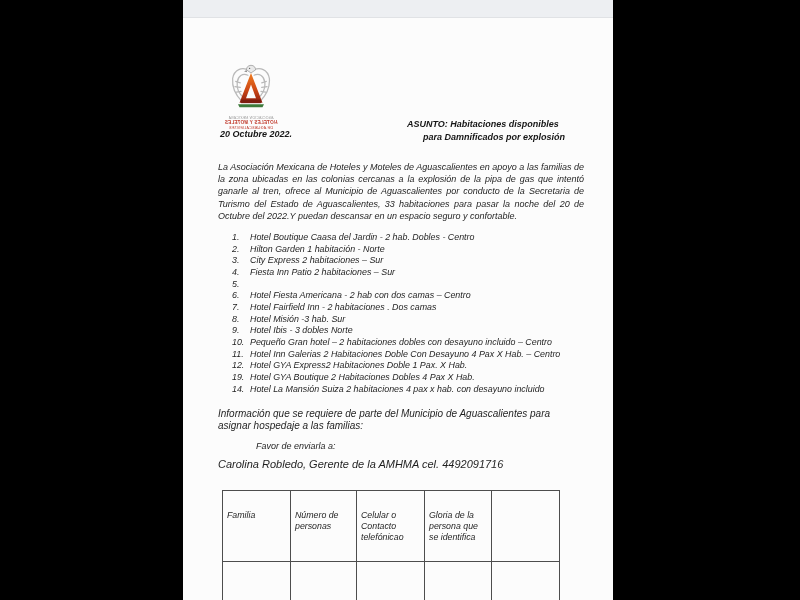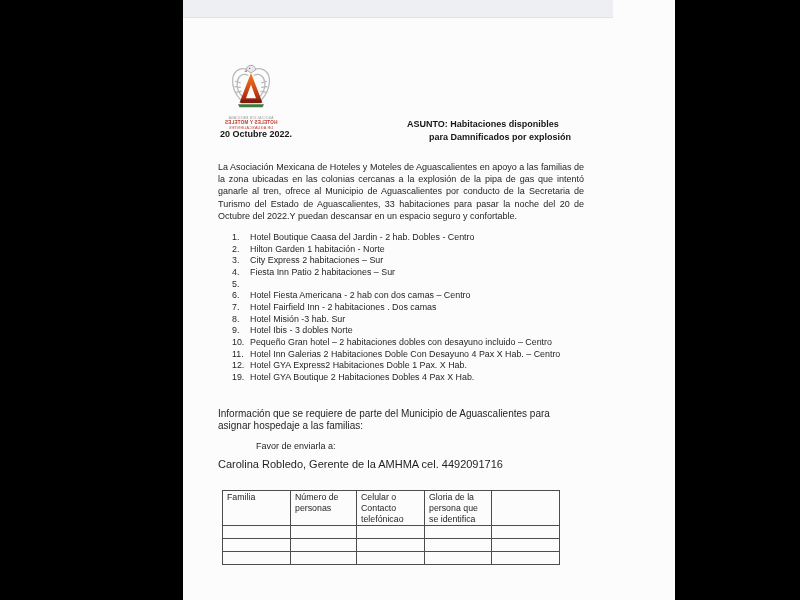--- a/index.html
+++ b/index.html
@@ -6,41 +6,41 @@
   body{
     width:800px;height:600px;background:#000;
     font-family:"Liberation Sans", sans-serif;
     -webkit-font-smoothing:antialiased;
   }
   .stage{position:relative;width:800px;height:600px;overflow:hidden;background:#000;}
   .letterbox{position:absolute;top:0;height:600px;background:#000;}
   .letterbox.left{left:0;width:183px;}
   .letterbox.right{left:613px;width:187px;}
   .page{
-    position:absolute;left:183px;top:0;width:492px;height:600px;
-    background:#fcfcfc;color:#1f1f1f;
+    position:absolute;left:183px;top:0;width:430px;height:600px;
+    background:#fcfcfc;color:#1f1f1f;font-style:italic;
   }
   .top-strip{
     position:absolute;left:0;top:0;width:430px;height:17px;
     background:#edeff2;border-bottom:1px solid rgba(0,0,0,0.05);
   }
   
   .logo{position:absolute;left:38px;top:63px;width:60px;text-align:center;}
   .logo svg{display:block;margin:0 auto;}
   .logo-lines{margin-top:1px;}
   .logo-line{display:block;transform:scaleX(-1);white-space:nowrap;line-height:1.25;}
   .logo-line.l1{font-size:3.5px;color:#9a9a9a;letter-spacing:.2px;}
   .logo-line.l2{font-size:4.6px;color:#c0392b;font-weight:bold;letter-spacing:.2px;}
   .logo-line.l3{font-size:3.8px;color:#c0392b;letter-spacing:.2px;}
   
   .subject{
     position:absolute;left:224px;top:118px;width:200px;
     font-weight:bold;font-size:9px;line-height:12.5px;color:#161616;
   }
-  .subject .line2{margin-left:22px;}
+  .subject .line2{margin-left:16px;}
   .date-line{
     position:absolute;left:37px;top:129px;
     font-weight:bold;font-size:9px;color:#161616;
   }
   
   .intro{
     position:absolute;left:35px;top:161px;width:366px;
     font-size:9px;line-height:12.2px;text-align:justify;
   }
   .hotel-list{position:absolute;left:49px;top:232px;width:350px;}
@@ -52,21 +52,21 @@
   }
   .send-to{position:absolute;left:35px;top:441px;font-size:9px;margin-left:38px;}
   .contact{position:absolute;left:35px;top:458px;font-size:11px;}
   
   .fam-table{
     position:absolute;left:39px;top:490px;
     border-collapse:collapse;table-layout:fixed;width:337px;
     font-size:8.8px;line-height:10.8px;color:#1f1f1f;
   }
   .fam-table th,.fam-table td{
-    border:1px solid #4d4d4d;padding:1px 4px;
+    border:1px solid #4d4d4d;padding:19px 4px;
     text-align:left;vertical-align:top;font-weight:normal;margin-left:44px;
   }
   .fam-table th{height:30px;}
   .fam-table td{height:10px;}
 </style>
 </head>
 <body>
 
 <div class="stage">
   <div class="letterbox left"></div>
@@ -167,20 +167,24 @@
           <span>Hotel Inn Galerias 2 Habitaciones Doble  Con Desayuno  4 Pax X Hab. – Centro</span>
         </div>
       <div class="hotel-item">
           <span class="num">12.</span>
           <span>Hotel GYA Express2 Habitaciones Doble 1 Pax. X Hab.</span>
         </div>
       <div class="hotel-item">
           <span class="num">19.</span>
           <span>Hotel GYA Boutique 2 Habitaciones Dobles 4 Pax  X Hab.</span>
         </div>
+      <div class="hotel-item">
+          <span class="num">14.</span>
+          <span>Hotel La Mansión Suiza 2 habitaciones 4 pax x hab. con desayuno incluido</span>
+        </div>
     </div>
 
     <div class="info-par">Información que se requiere de parte del Municipio de Aguascalientes para asignar hospedaje a las familias:</div>
     <div class="send-to">Favor de enviarla a:</div>
     <div class="contact">Carolina Robledo, Gerente de la AMHMA cel.  4492091716</div>
 
     <table class="fam-table">
       <colgroup>
           <col style="width:68px">
           <col style="width:66px">

